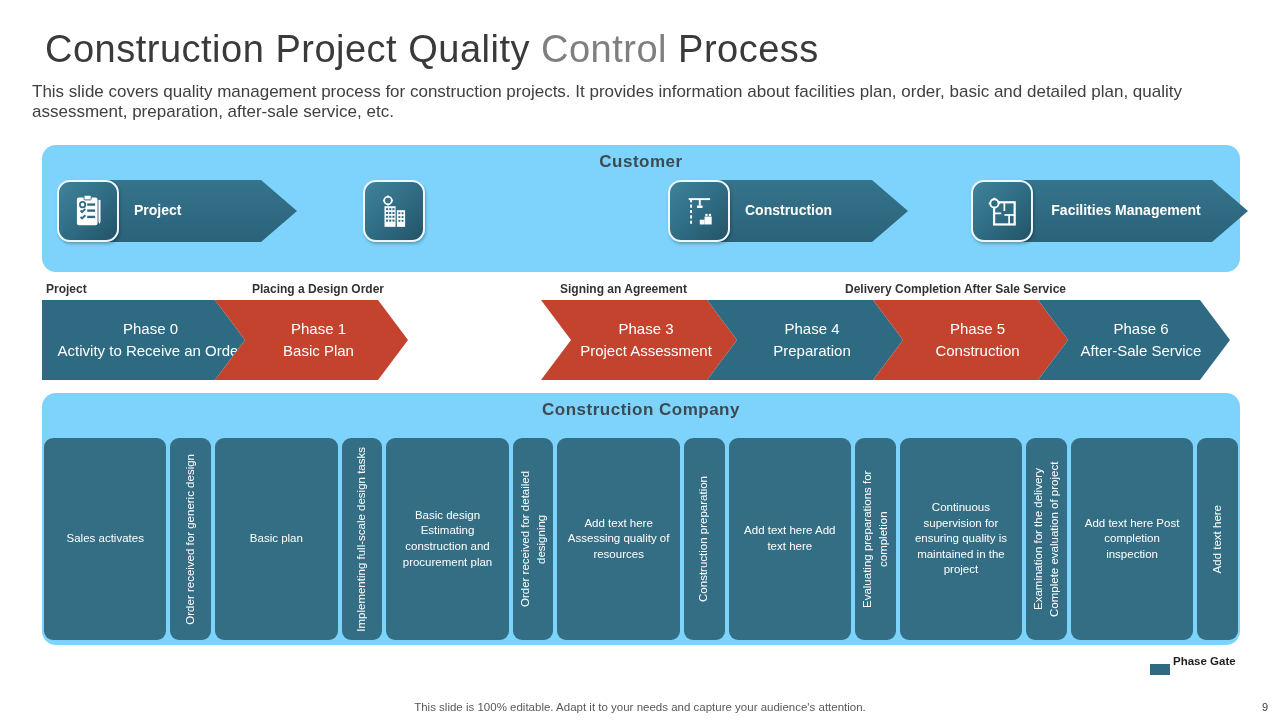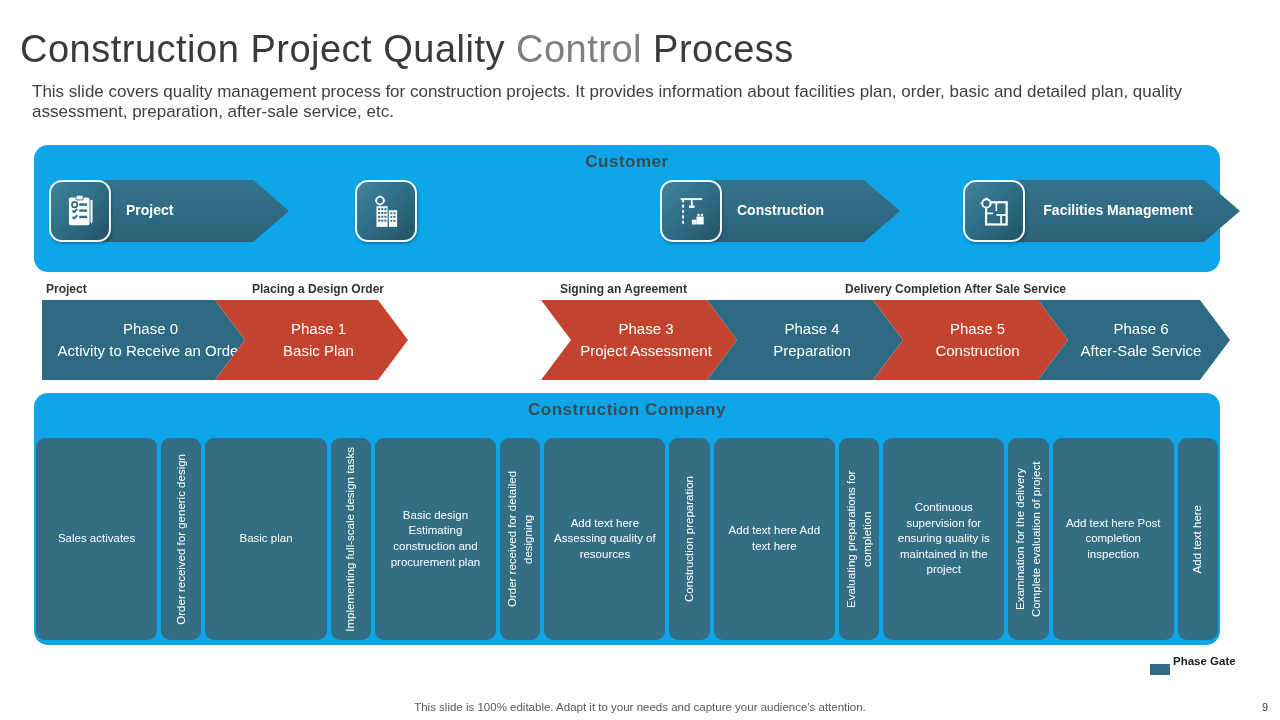--- a/index.html
+++ b/index.html
@@ -1,25 +1,25 @@
 <!DOCTYPE html>
 <html><head>
 <meta charset="utf-8">
 <style>
   html,body{margin:0;padding:0;background:#ffffff;}
   body{width:1280px;height:720px;position:relative;font-family:"Liberation Sans",sans-serif;overflow:hidden;}
   .slide{position:absolute;inset:0;}
 
   
-  .title{position:absolute;left:20px;top:28px;font-size:38px;letter-spacing:.5px;color:#3a3a3a;font-weight:400;white-space:nowrap;}
+  .title{position:absolute;left:45px;top:28px;font-size:38px;letter-spacing:.5px;color:#3a3a3a;font-weight:400;white-space:nowrap;}
   .title .muted{color:#7f7f7f;}
   .subtitle{position:absolute;left:32px;top:82px;font-size:17px;color:#404040;width:1150px;}
 
   
-  .band{position:absolute;left:34px;width:1186px;background:#0ea5e9;border-radius:14px;}
+  .band{position:absolute;left:42px;width:1186px;background:#7dd3fc;border-radius:14px;padding-left:12px;}
   .band-customer{top:145px;height:127px;}
   .band-company{top:393px;height:252px;}
   .band-heading{position:absolute;top:7px;left:0;right:0;text-align:center;font-size:17px;font-weight:700;color:#3d4a52;letter-spacing:.5px;}
 
   
   .cust-group{position:absolute;top:35px;height:62px;}
   .cust-arrow{position:absolute;top:0;height:62px;background:linear-gradient(180deg,#35748c,#2a6279);color:#fff;font-weight:700;font-size:14px;display:flex;align-items:center;
     clip-path:polygon(0 0,calc(100% - 36px) 0,100% 50%,calc(100% - 36px) 100%,0 100%);}
   .cust-arrow .lbl{padding-left:46px;padding-right:40px;line-height:1.25;}
   .cust-arrow.centered .lbl{padding-left:42px;text-align:center;flex:1;}

